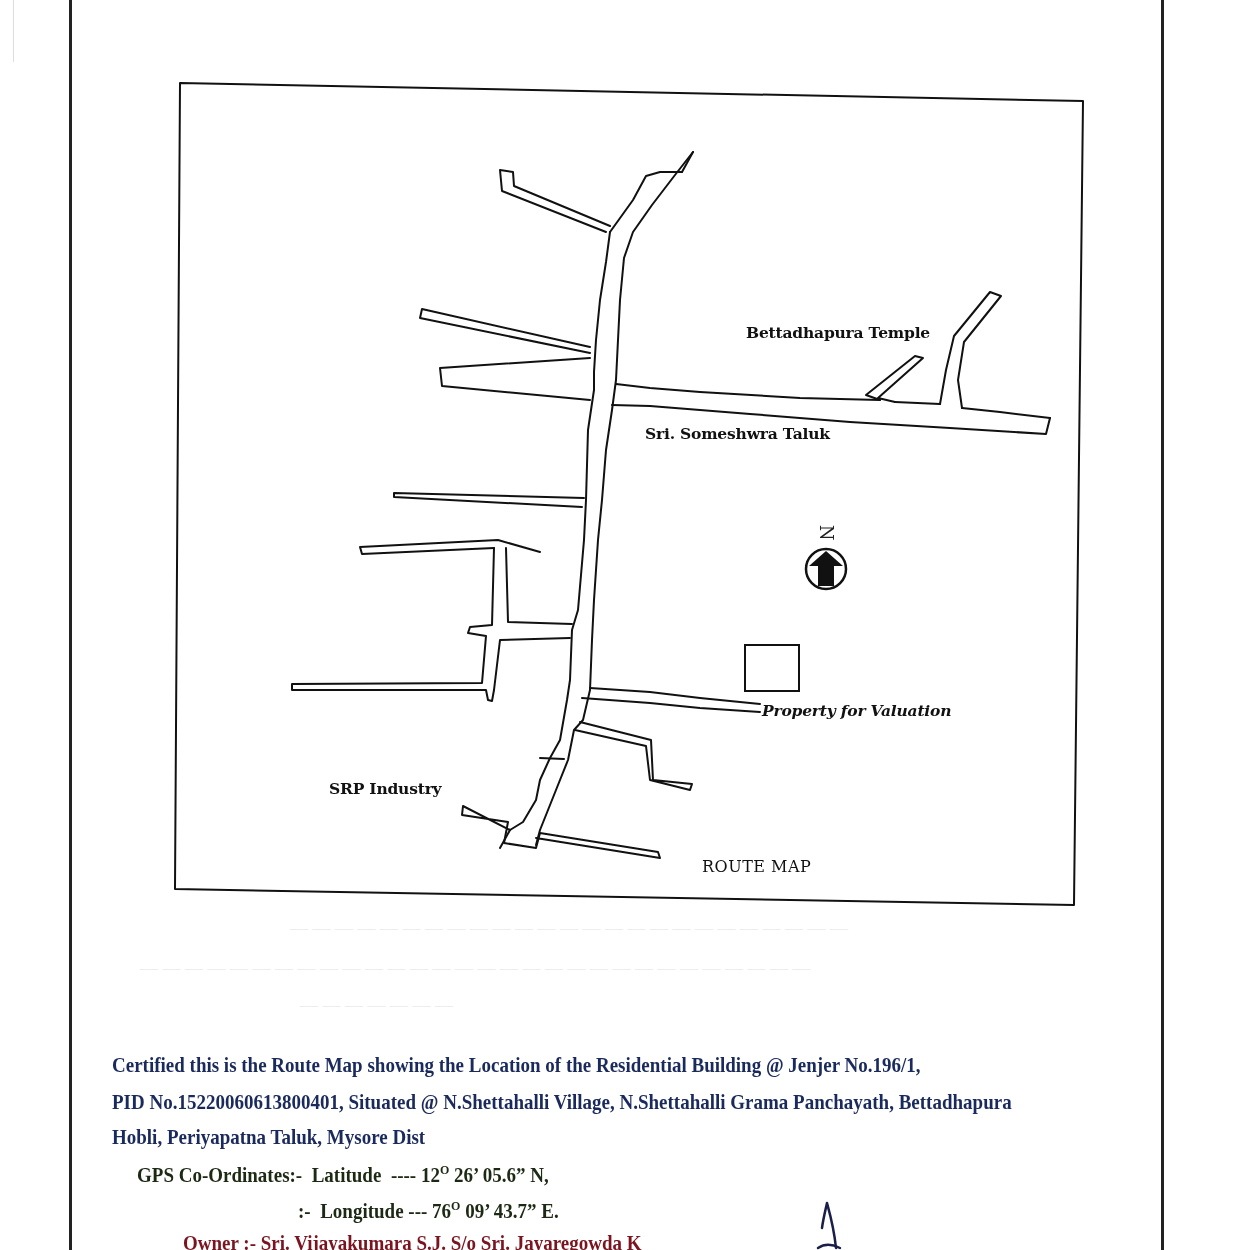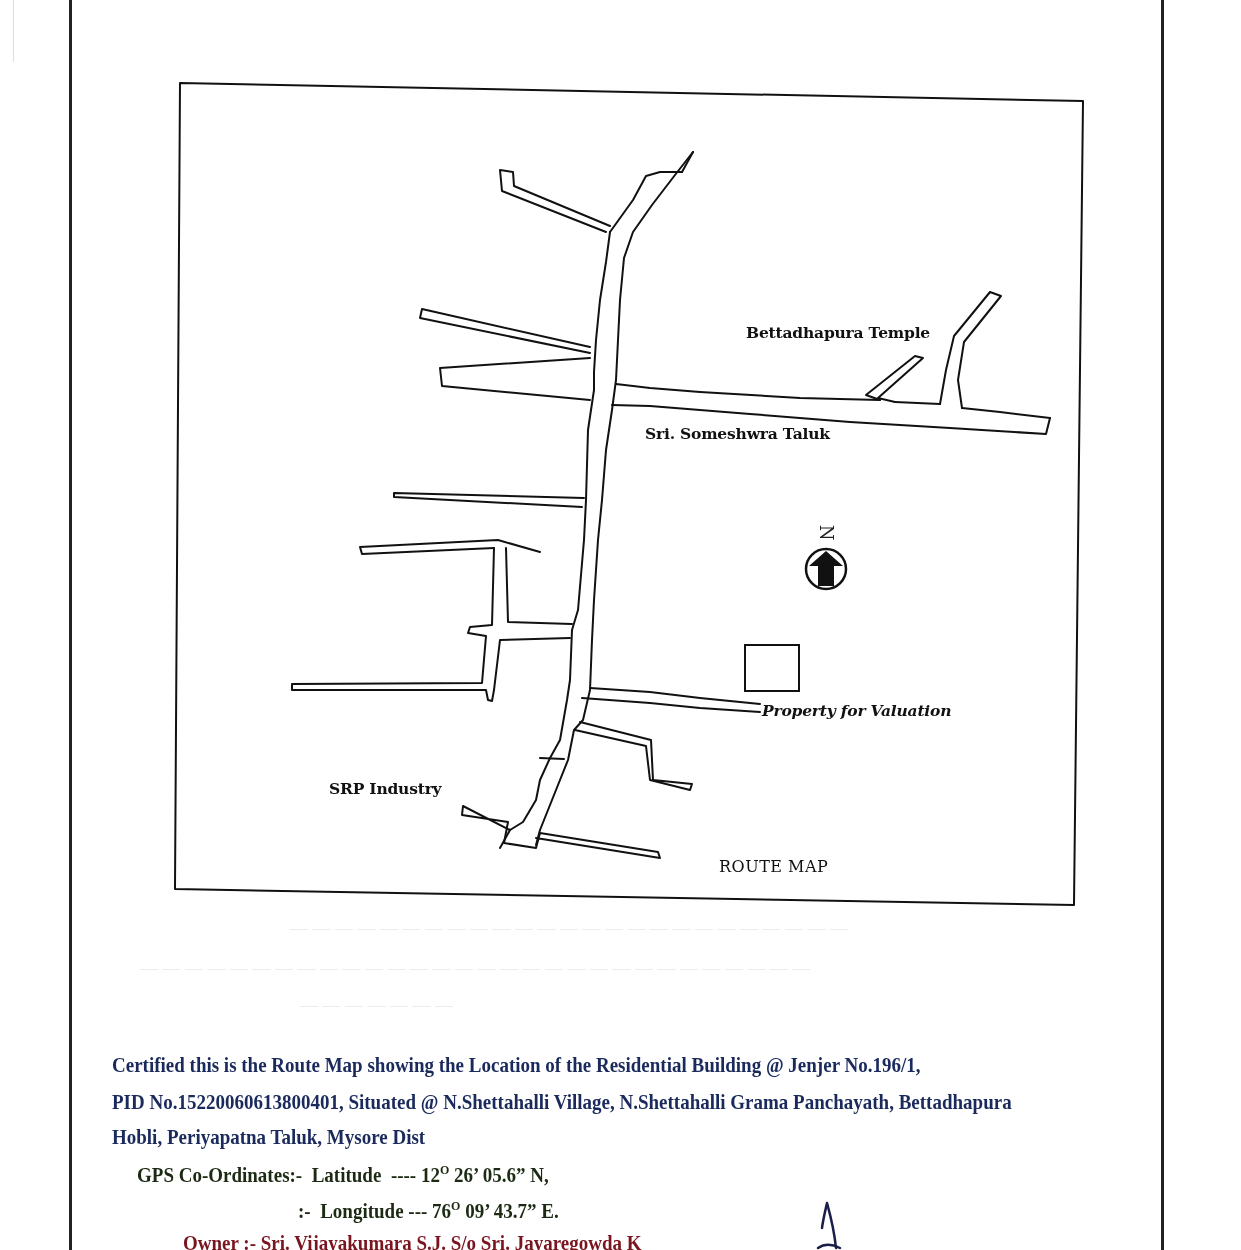--- a/index.html
+++ b/index.html
@@ -85,21 +85,21 @@
     <polygon points="826,551 843,566 834,566 834,586 818,586 818,566 809,566" fill="#111"></polygon>
   </g>
 </svg>
 
 <div class="north-letter" style="left:819px; top:522px;">N</div>
 
 <div class="map-label" style="left:746px; top:323px;">Bettadhapura Temple</div>
 <div class="map-label" style="left:645px; top:424px;">Sri. Someshwra Taluk</div>
 <div class="map-label" style="left:762px; top:701px;font-style:italic;">Property for Valuation</div>
 <div class="map-label" style="left:321px; top:779px;margin-left:8px;">SRP Industry</div>
-<div class="map-label" style="left:719px; top:857px; letter-spacing:0.5px; font-weight:normal; font-size:16px;">ROUTE MAP</div>
+<div class="map-label" style="left:702px; top:857px; letter-spacing:0.5px; font-weight:normal; font-size:16px;">ROUTE MAP</div>
 
 <div class="footer-line blue" style="left:112px; top:1055px;">Certified this is the Route Map showing the Location of the  Residential Building @ Jenjer  No.196/1,</div>
 <div class="footer-line blue" style="left:112px; top:1092px;">PID No.15220060613800401, Situated @ N.Shettahalli  Village, N.Shettahalli   Grama Panchayath, Bettadhapura</div>
 <div class="footer-line blue" style="left:112px; top:1127px;">Hobli, Periyapatna  Taluk, Mysore Dist</div>
 
 <div class="footer-line green" style="left:137px; top:1163px;">
   <span>GPS Co-Ordinates:-</span>&nbsp;
   <span>Latitude</span>&nbsp;
   <span>----</span>
   <span>12</span><sup>O</sup><span> 26’ 05.6” N,</span>

